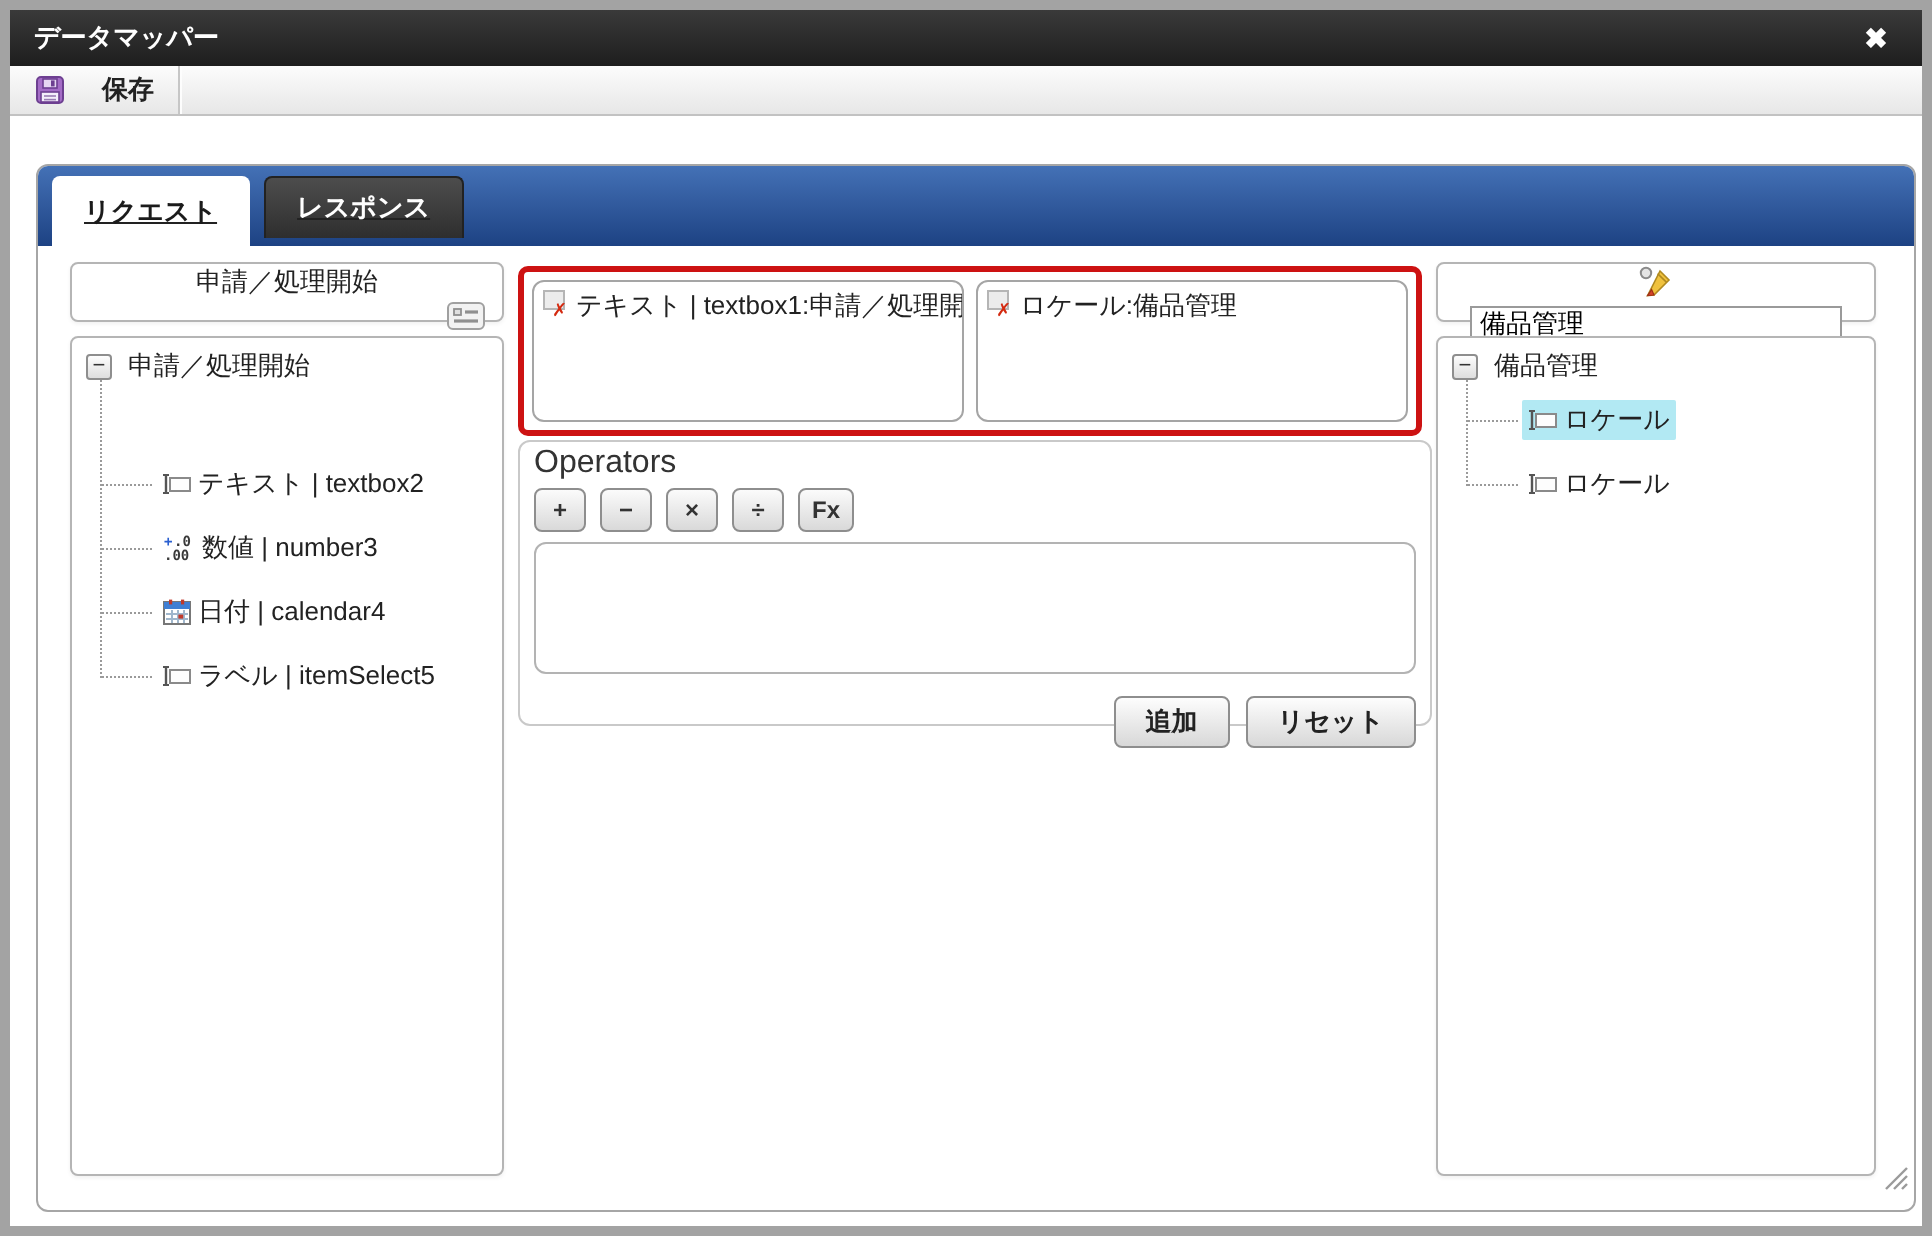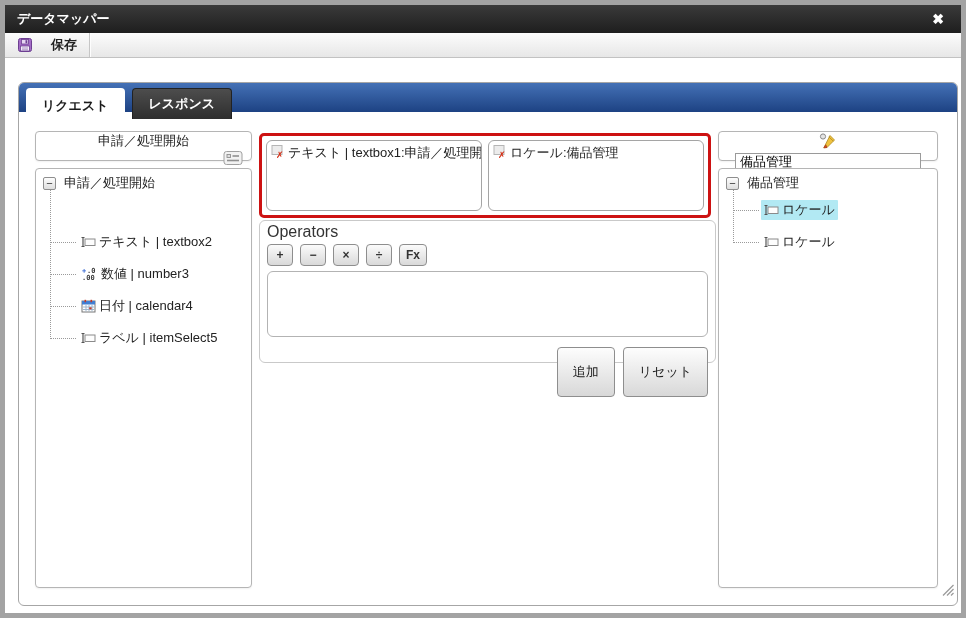--- a/index.html
+++ b/index.html
@@ -26,23 +26,23 @@
     display:flex;align-items:stretch;
   }
   .save-btn{display:flex;align-items:center;gap:18px;padding:0 12px;font-size:13px;font-weight:bold;cursor:pointer;}
   .toolbar-sep{width:1px;background:#c6c6c6;border-right:1px solid #fdfdfd;}
   
   .tabs-widget{
     position:absolute;left:13px;top:77px;width:940px;height:524px;box-sizing:border-box;
     border:1px solid #a6a6a6;border-radius:6px;background:#fff;
   }
   .tab-strip{
-    height:29px;box-sizing:border-box;border-radius:5px 5px 0 0;
+    height:40px;box-sizing:border-box;border-radius:5px 5px 0 0;
     background:linear-gradient(#4471b6,#1d4283);
-    display:flex;align-items:flex-start;padding:5px 0 0 7px;position:relative;
+    display:flex;align-items:flex-start;padding:5px 0 0 7px;position:relative;text-decoration:underline;
   }
   .tab{
     box-sizing:border-box;display:flex;align-items:center;padding:0 16px;
     font-size:13px;font-weight:bold;border-radius:4px 4px 0 0;cursor:pointer;
   }
   .tab-active{background:#fff;color:#1b1b1b;height:36px;position:relative;z-index:2;}
   .tab-inactive{background:linear-gradient(#4d4d4d,#2e2e2e);color:#fff;height:31px;margin-left:7px;border:1px solid #222;border-bottom:none;}
   
   .panel{
     position:absolute;box-sizing:border-box;background:#fff;
@@ -94,22 +94,22 @@
     border:1px solid #8e8e8e;border-radius:4px;background:linear-gradient(#fbfbfb,#d9d9d9);
     font-size:12px;font-weight:bold;color:#333;display:flex;align-items:center;justify-content:center;cursor:pointer;
   }
   .formula{
     margin-top:5px;width:100%;height:66px;box-sizing:border-box;resize:none;
     border:1px solid #b3b3b3;border-radius:6px;background:#fff;
     font-family:"Liberation Sans",sans-serif;font-size:13px;padding:4px;outline:none;
   }
   .ops-actions{display:flex;justify-content:flex-end;gap:8px;margin-top:6px;}
   .act-btn{
-    height:24px;padding:12px 15px;border:1px solid #8e8e8e;border-radius:4px;
-    background:linear-gradient(#fdfdfd,#d8d8d8);font-size:13px;font-weight:normal;color:#222;
+    height:24px;padding:0 15px;border:1px solid #8e8e8e;border-radius:4px;
+    background:linear-gradient(#fdfdfd,#d8d8d8);font-size:13px;font-weight:bold;color:#222;
     display:flex;align-items:center;cursor:pointer;
   }
   
   .grip{position:absolute;right:6px;bottom:12px;cursor:nwse-resize;}
   .icon{display:inline-flex;flex:0 0 auto;}
 </style>
 </head>
 <body>
 
 <div class="window">

